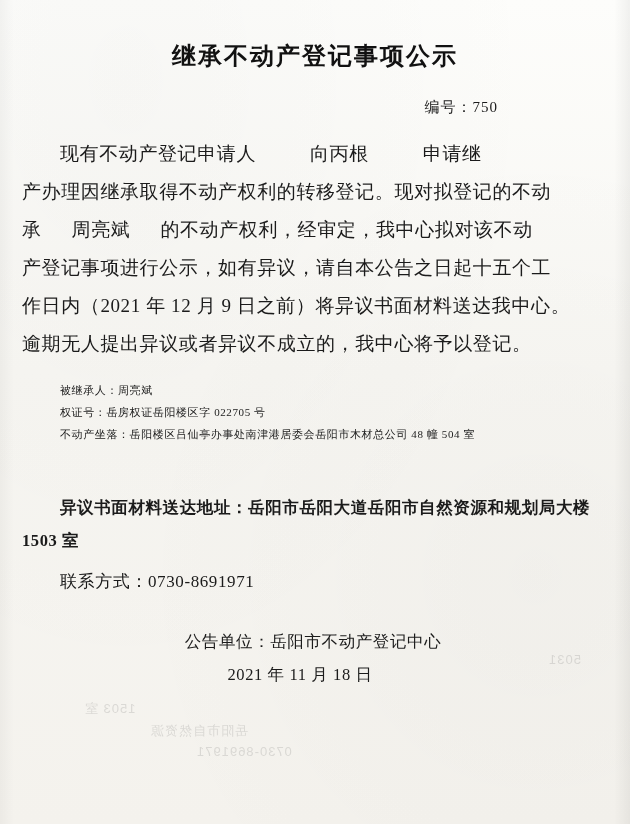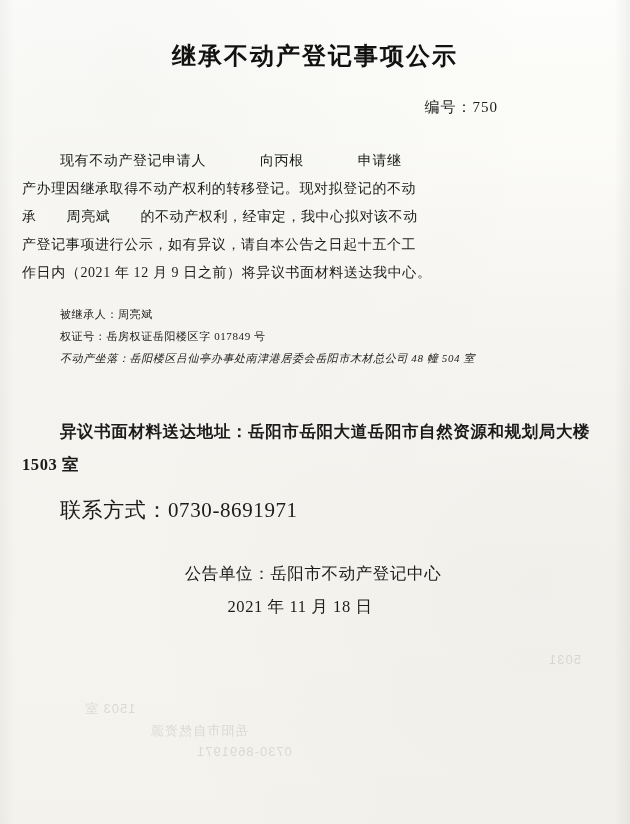--- a/index.html
+++ b/index.html
@@ -40,22 +40,22 @@
     color: #111;
   }
   .doc-number {
     text-align: right;
     font-size: 15px;
     margin-top: 26px;
     padding-right: 110px;
     letter-spacing: 1px;
   }
   .body-block {
-    margin-top: 30px;
-    font-size: 14px;
+    margin-top: 18px;
+    font-size: 19px;
     line-height: 2.0;
     letter-spacing: 0.6px;
     text-align: justify;
   }
   .para-1 {
     text-indent: 0;
   }
   .lead-indent {
     display: inline-block;
     width: 38px;
@@ -70,38 +70,37 @@
     letter-spacing: 0.6px;
   }
   .detail-list .row {
     white-space: normal;
   }
   .detail-list .row.indent {
     text-indent: 38px;
   }
   .detail-wrap {
     text-indent: 38px;
-    font-style: italic;
   }
   .spacer-line {
     height: 40px;
   }
   .address-block {
     margin-top: 6px;
     font-size: 16.5px;
     line-height: 2.0;
     letter-spacing: 0.6px;
     font-weight: bold;
   }
   .address-block .row {
     text-indent: 38px;
   }
   .contact-block {
     margin-top: 8px;
-    font-size: 21px;
+    font-size: 17px;
     line-height: 2.0;
     letter-spacing: 0.6px;
     text-indent: 38px;
   }
   .signature {
     margin-top: 26px;
     font-size: 16.5px;
     letter-spacing: 0.6px;
     text-align: center;
     line-height: 2.0;
@@ -156,28 +155,29 @@
   <div class="body-block">
     <div class="para-1">
       <span class="lead-indent"></span><span>现有不动产登记申请人</span><span class="gap-md"></span><span>向丙根</span><span class="gap-md"></span><span>申请继</span>
     </div>
     <div>产办理因继承取得不动产权利的转移登记。现对拟登记的不动</div>
     <div>
       <span>承</span><span class="gap-sm"></span><span>周亮斌</span><span class="gap-sm"></span><span>的不动产权利，经审定，我中心拟对该不动</span>
     </div>
     <div>产登记事项进行公示，如有异议，请自本公告之日起十五个工</div>
     <div>作日内（2021 年 12 月 9 日之前）将异议书面材料送达我中心。</div>
+    <div>逾期无人提出异议或者异议不成立的，我中心将予以登记。</div>
   </div>
 
   <div class="detail-list">
     <div class="row indent">
       <span>被继承人：</span><span>周亮斌</span>
     </div>
     <div class="row indent">
-      <span>权证号：</span><span>岳房权证岳阳楼区字 017849 号</span>
+      <span>权证号：</span><span>岳房权证岳阳楼区字 022705 号</span>
     </div>
     <div class="row detail-wrap">
       <span>不动产坐落：</span><span>岳阳楼区吕仙亭办事处南津港居委会岳阳市木材总公司 48 幢 504 室</span>
     </div>
   </div>
 
   <div class="spacer-line"></div>
 
   <div class="address-block">
     <div class="row">

